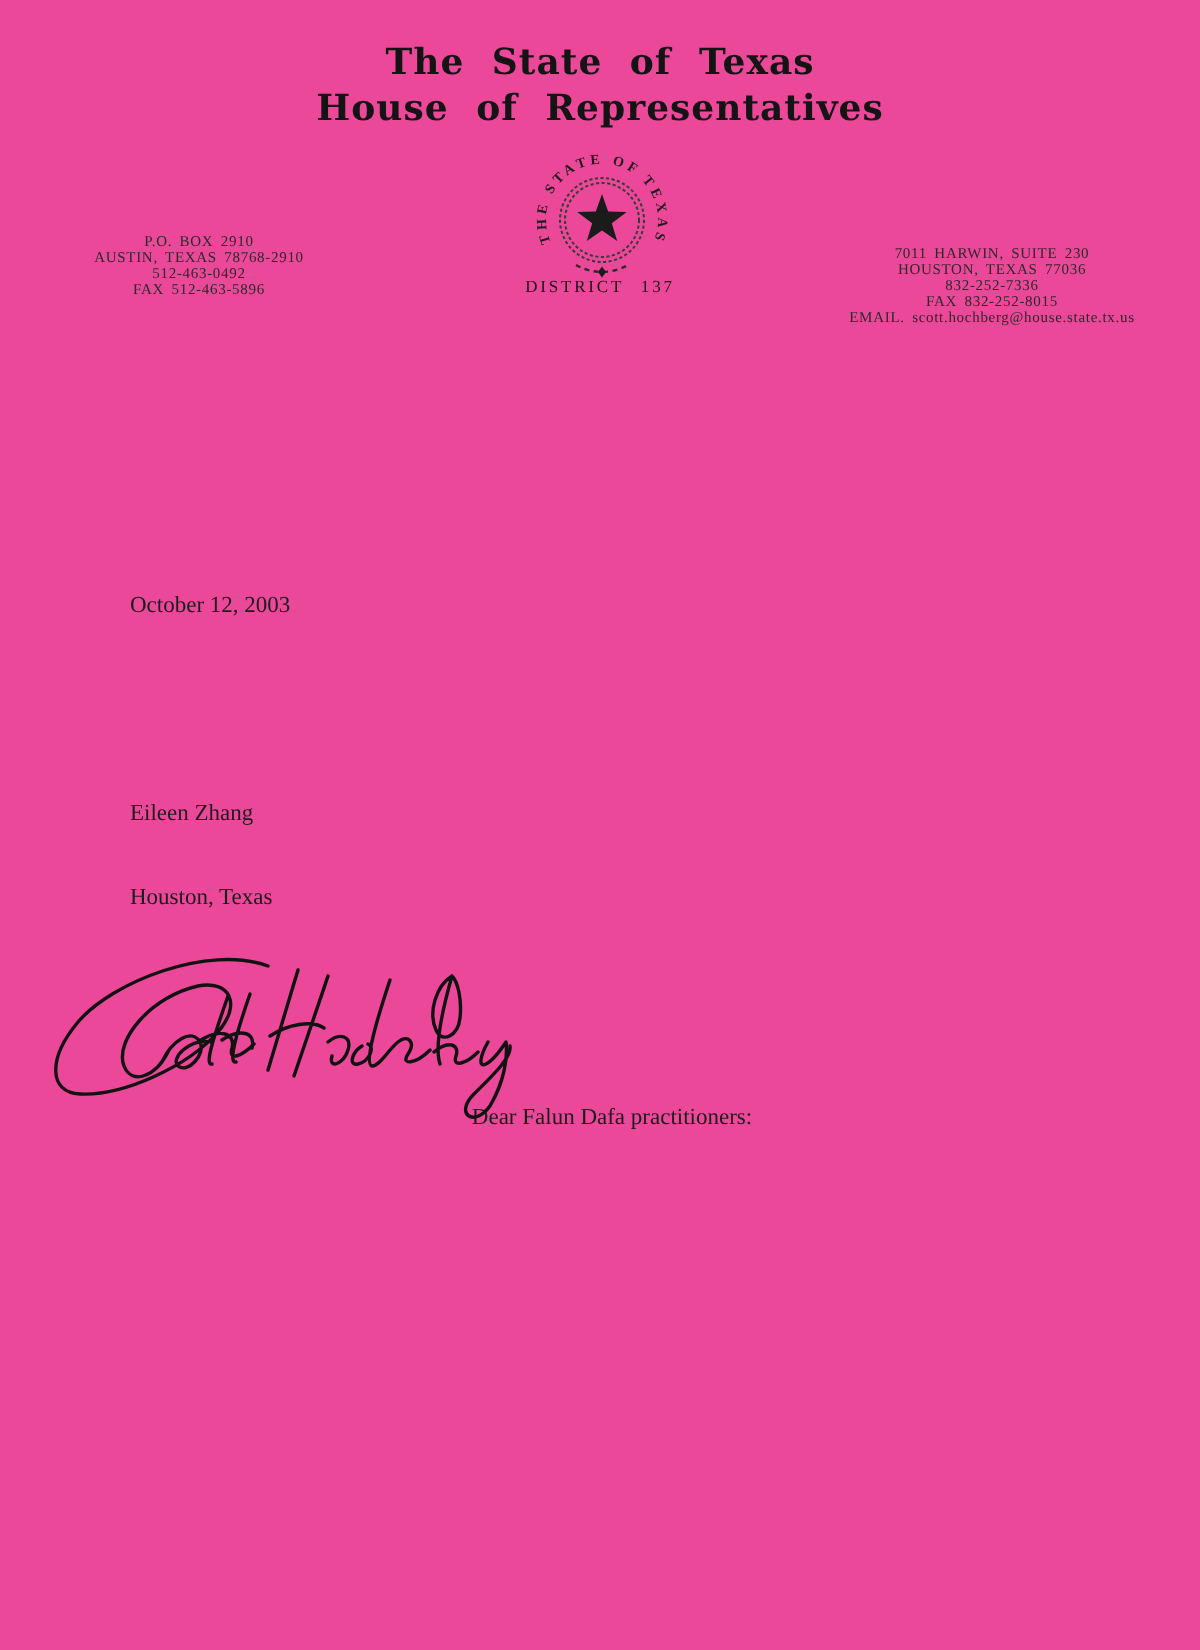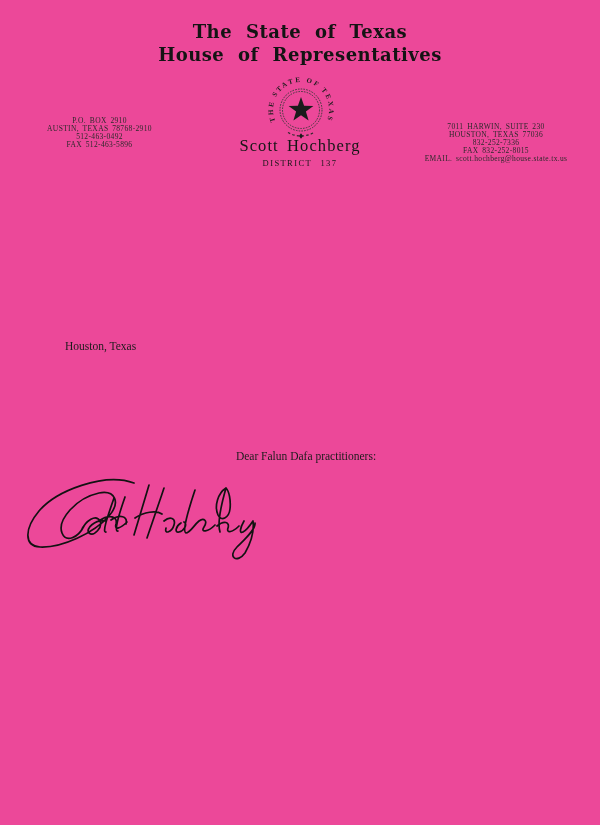--- a/index.html
+++ b/index.html
@@ -70,36 +70,37 @@
     </svg>
 
     <div class="addr addr-left">
       <div>P.O. BOX 2910</div>
       <div>AUSTIN, TEXAS 78768-2910</div>
       <div>512-463-0492</div>
       <div>FAX 512-463-5896</div>
     </div>
 
     <div class="member">
-      <div class="member-name">Scott Hochberg</div>
       <div class="member-district">DISTRICT  137</div>
     </div>
 
     <div class="addr addr-right">
       <div>7011 HARWIN, SUITE 230</div>
       <div>HOUSTON, TEXAS 77036</div>
       <div>832-252-7336</div>
       <div>FAX 832-252-8015</div>
       <div>EMAIL. scott.hochberg@house.state.tx.us</div>
     </div>
   </header>
 
   <main class="letter">
+    <div class="date">October 12, 2003</div>
 
     <div class="recipient">
+      <div>Eileen Zhang</div>
       <div>Houston, Texas</div>
     </div>
 
     <div class="salutation">Dear Falun Dafa practitioners:</div>
 
     <div class="para1">
     </div>
 
     
 

